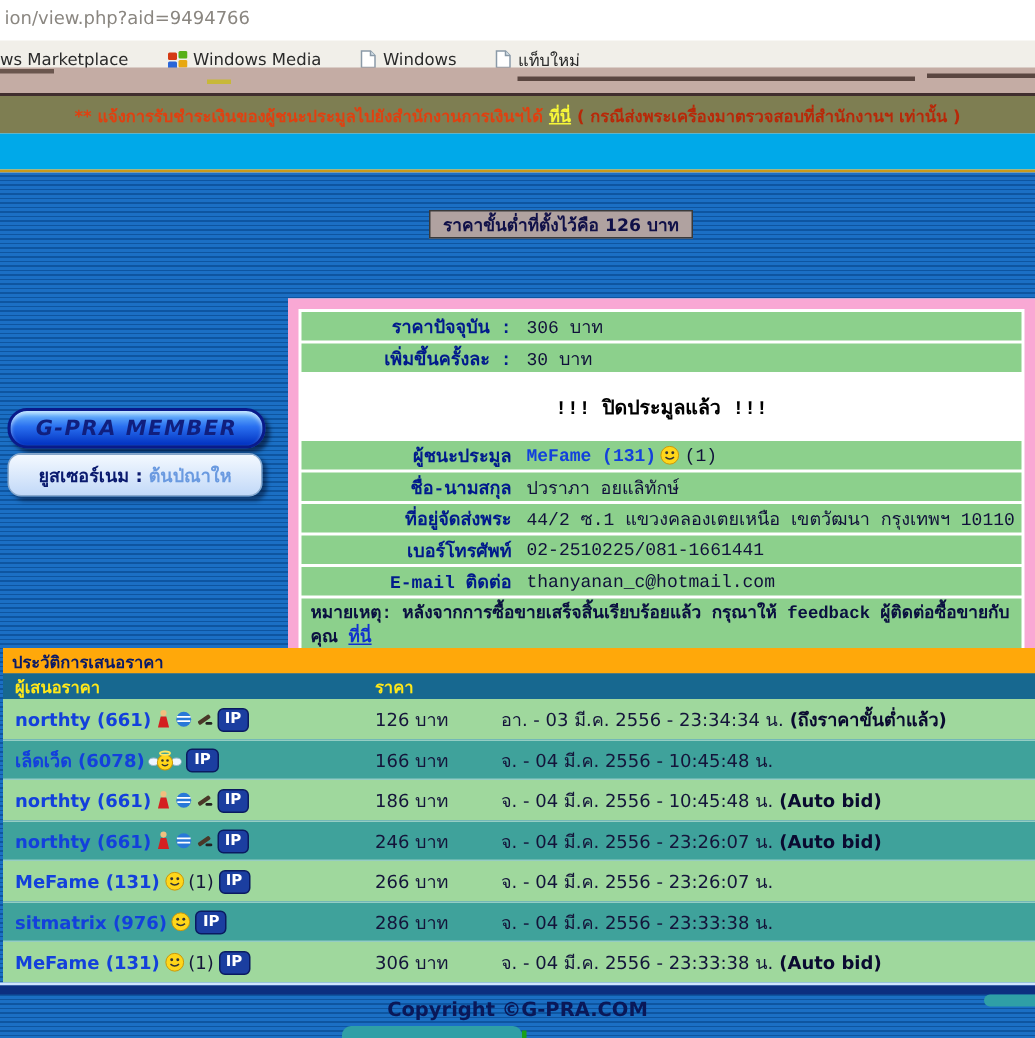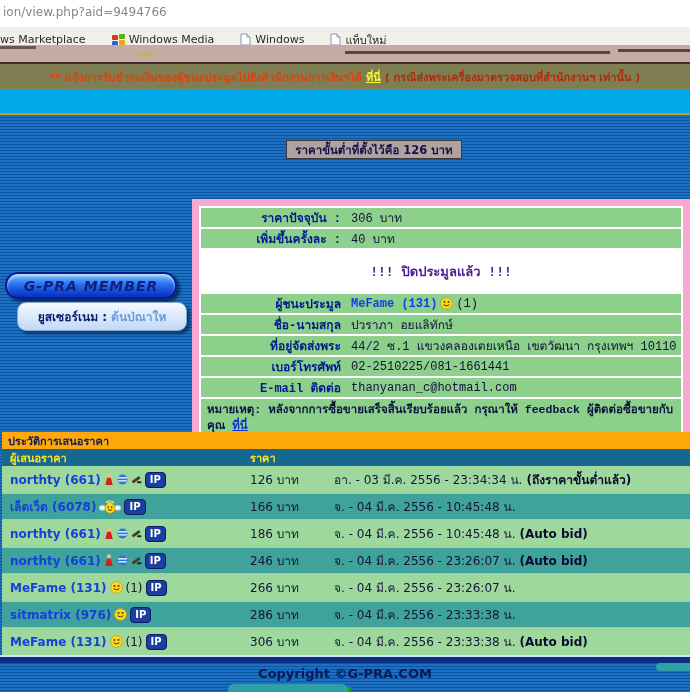--- a/index.html
+++ b/index.html
@@ -38,33 +38,33 @@
 
   
   .member-btn { position:absolute; left:5px; top:272px; width:172px; height:27px; border-radius:13px;
                 background:linear-gradient(180deg,#77c4ff 0%,#2a70f0 45%,#0030c0 100%);
                 border:2px solid #0a1a8a; box-shadow:3px 3px 3px rgba(0,0,20,0.55), inset 0 2px 3px rgba(255,255,255,0.6);
                 display:flex; align-items:center; justify-content:center;
                 font-size:14px; font-weight:bold; font-style:italic; color:#101f7e; letter-spacing:1px; cursor:pointer; }
   .user-box { position:absolute; left:5px; top:302px; width:170px; height:29px; border-radius:9px;
               background:linear-gradient(180deg,#f4f9ff 0%,#c2d9f8 100%);
               border:1px solid #88a8cc; box-shadow:3px 3px 3px rgba(0,0,20,0.45);
-              display:flex; align-items:center; justify-content:center; gap:4px; font-size:12px; white-space:nowrap;margin-left:12px; }
+              display:flex; align-items:center; justify-content:center; gap:4px; font-size:12px; white-space:nowrap; }
   .user-box .lbl { font-weight:bold; color:#0a1a6e; }
   .user-box .val { font-weight:bold; color:#6a9ae0; }
 
   
   .info-table { position:absolute; left:192px; top:199px; right:0; background:#fff; padding:2px;
                 border:7px solid #f9a8d4;font-family:Liberation Mono, monospace; }
   .irow { display:flex; align-items:center; background:#8cd08c; min-height:19px; font-size:12px; margin-bottom:2px; }
   .irow:last-child { margin-bottom:0; }
   .ilabel { width:150px; text-align:right; padding-right:10px; font-weight:bold; color:#001a8c; flex-shrink:0; }
   .ivalue { flex:1; color:#10103a; display:flex; align-items:center; gap:3px; }
   .ibanner { height:42px; background:#fff; display:flex; align-items:center; justify-content:center;
-             font-weight:bold; font-size:13px; color:#4c1d95; margin-bottom:2px; }
+             font-weight:bold; font-size:13px; color:#000000; margin-bottom:2px; }
   .inote { background:#8cd08c; padding:3px 6px; font-size:11.5px; font-weight:bold; color:#0a1040; line-height:1.35; }
   .winner-link { color:#1340dc; font-weight:bold; cursor:pointer; }
   .note-link { color:#1030d0; text-decoration:underline; cursor:pointer; }
 
   
   .bids { position:absolute; left:2px; top:432px; right:0; }
   .bid-title { height:17px; background:#ffa80a; color:#0a1a66; font-weight:bold; font-size:11px;
                display:flex; align-items:center; padding-left:6px; }
   .bid-cols { height:17px; background:#176890; color:#ffe81a; font-weight:bold; font-size:11px;
               display:flex; align-items:center; }
@@ -158,21 +158,21 @@
     <span class="val">ต้นป่ณาให</span>
   </div>
 
   <div class="info-table">
     <div class="irow">
       <span class="ilabel">ราคาปัจจุบัน :</span>
       <span class="ivalue">306 บาท</span>
     </div>
     <div class="irow">
       <span class="ilabel">เพิ่มขึ้นครั้งละ :</span>
-      <span class="ivalue">40 บาท</span>
+      <span class="ivalue">30 บาท</span>
     </div>
     <div class="ibanner">!!! ปิดประมูลแล้ว !!!</div>
     <div class="irow">
       <span class="ilabel">ผู้ชนะประมูล</span>
       <span class="ivalue">
         <span class="winner-link">MeFame (131)</span>
         <span>
             <svg viewBox="0 0 16 16" width="13" height="13">
               <circle cx="8" cy="8" r="7.3" fill="#ffd61a" stroke="#c8960a" stroke-width="0.8"></circle>
               <circle cx="5.5" cy="6" r="1.2" fill="#333"></circle>

